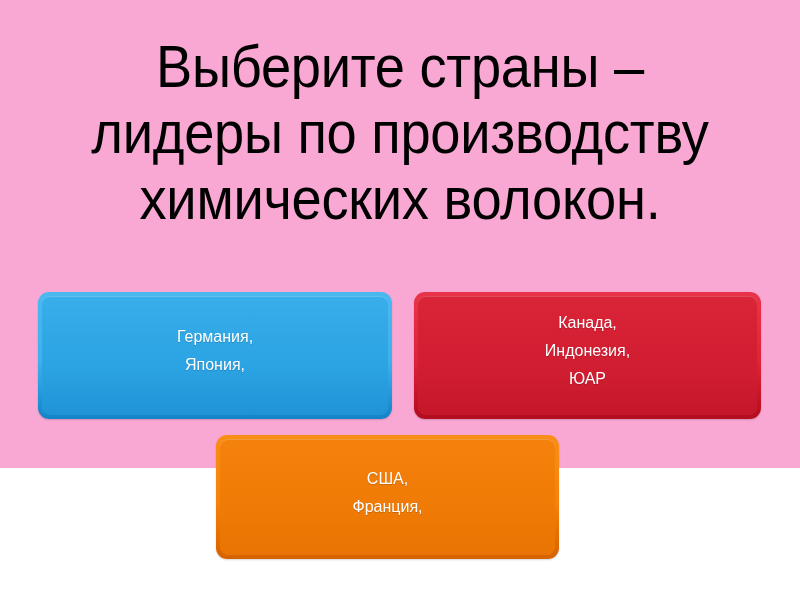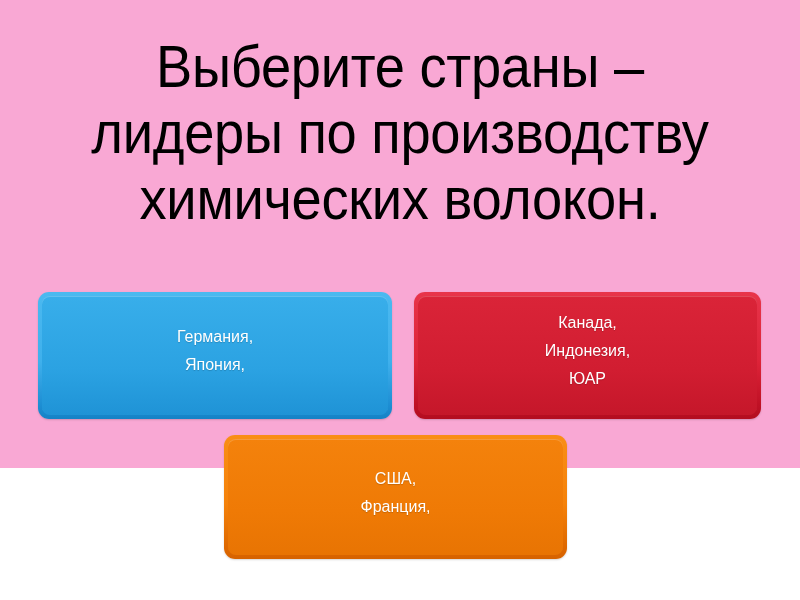--- a/index.html
+++ b/index.html
@@ -111,21 +111,21 @@
     background: linear-gradient(#e8344a, #dd2338 55%, #c01125 88%, #b30d20 100%);
     box-shadow: 0 1px 2px rgba(0,0,0,0.16);
   }
   #answer-1 .inner {
     background: linear-gradient(#da2438, #d11d31 62%, #c5172a 100%);
     box-shadow: inset 0 1px 0 rgba(255,255,255,0.18);
   }
 
   
   #answer-2 {
-    left: 224px;
+    left: 216px;
     top: 435px;
     width: 343px;
     height: 124px;
     background: linear-gradient(#f98e16, #f5820a 55%, #e06a00 88%, #d66200 100%);
     box-shadow: 0 1px 2px rgba(0,0,0,0.16);
     align-items: flex-end;
   }
   #answer-2 .inner {
     background: linear-gradient(#f4820c, #ef7a05 62%, #e87403 100%);
     box-shadow: inset 0 1px 0 rgba(255,255,255,0.2);

